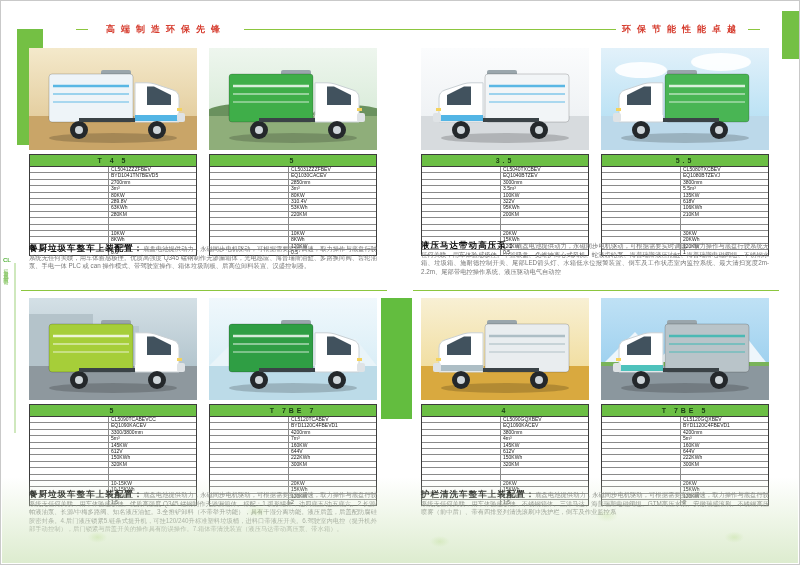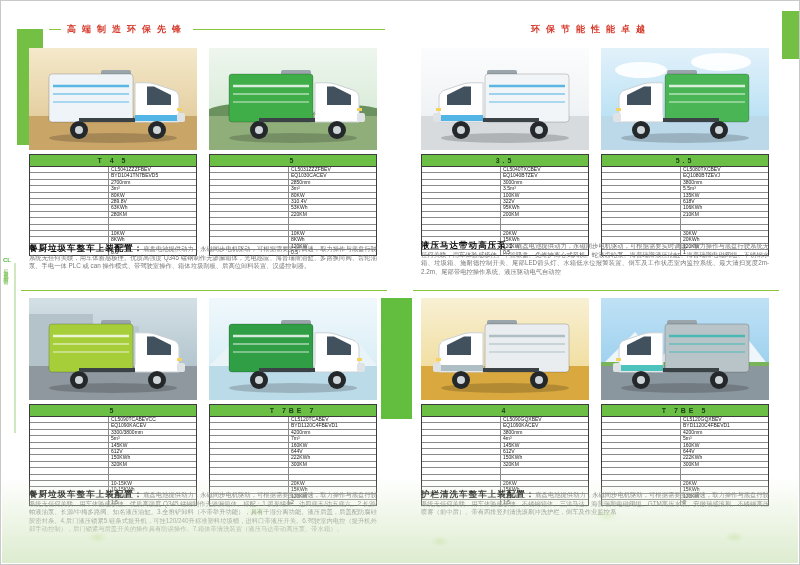--- a/index.html
+++ b/index.html
@@ -9,22 +9,22 @@
 
   
   .blk{position:absolute;background:#74c044;}
   .blk-left{left:16px;top:28px;width:26px;height:116px;}
   .blk-right{right:0;top:10px;width:17px;height:48px;}
   .blk-gutter{left:380px;top:297px;width:31px;height:121px;background:#63bd3f;}
   .edge-strip{position:absolute;left:13px;top:262px;width:2px;height:170px;background:#cfe8bd;}
 
   
   .hdr{position:absolute;top:22px;display:flex;align-items:center;height:12px;}
-  .hdr-left{left:48px;width:336px;}
-  .hdr-right{left:406px;width:368px;flex-direction:column;}
+  .hdr-left{left:75px;width:336px;gap:12px;}
+  .hdr-right{left:391px;width:368px;}
   .hline{height:1px;background:#8cc63f;flex:1 1 auto;}
   .hline.fix{flex:0 0 12px;}
   .slogan{color:#d63c2e;font-family:"Liberation Serif",serif;font-weight:bold;
           font-size:9px;letter-spacing:6px;white-space:nowrap;padding:0 6px;}
 
   
   .side{position:absolute;left:2px;top:256px;width:11px;color:#7cc242;}
   .side .logo{font-size:6px;font-weight:bold;color:#57b33e;}
   .side .vtext{writing-mode:vertical-rl;font-size:5px;letter-spacing:1px;height:150px;
                color:#8cc86a;margin-top:2px;}

